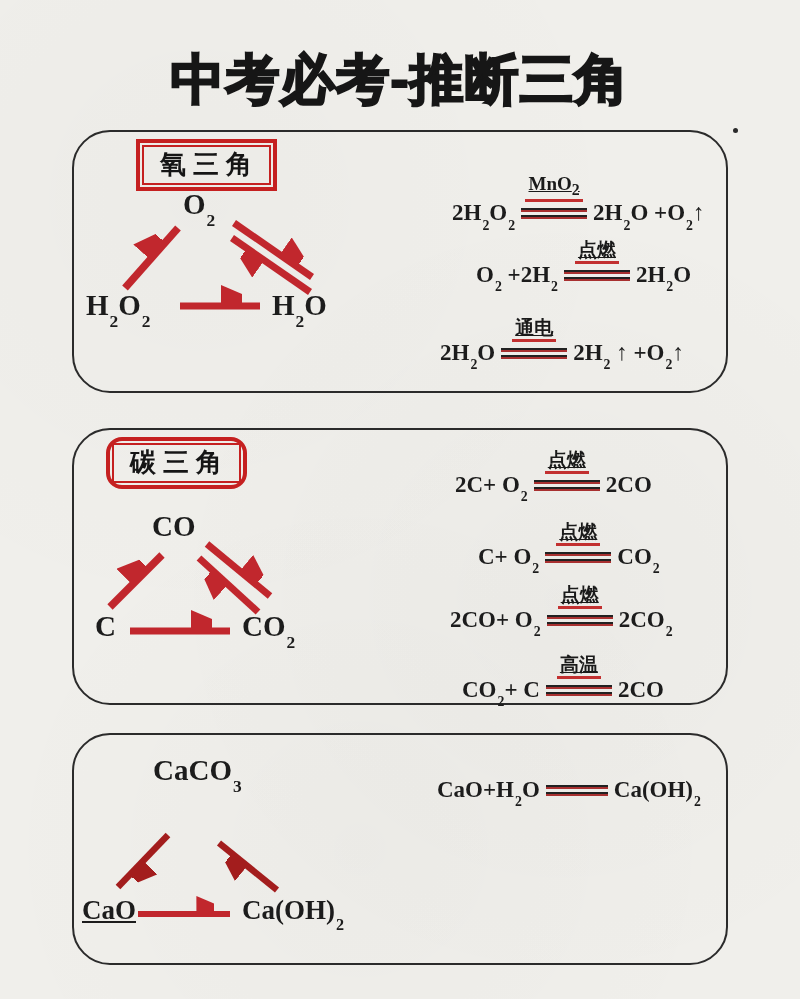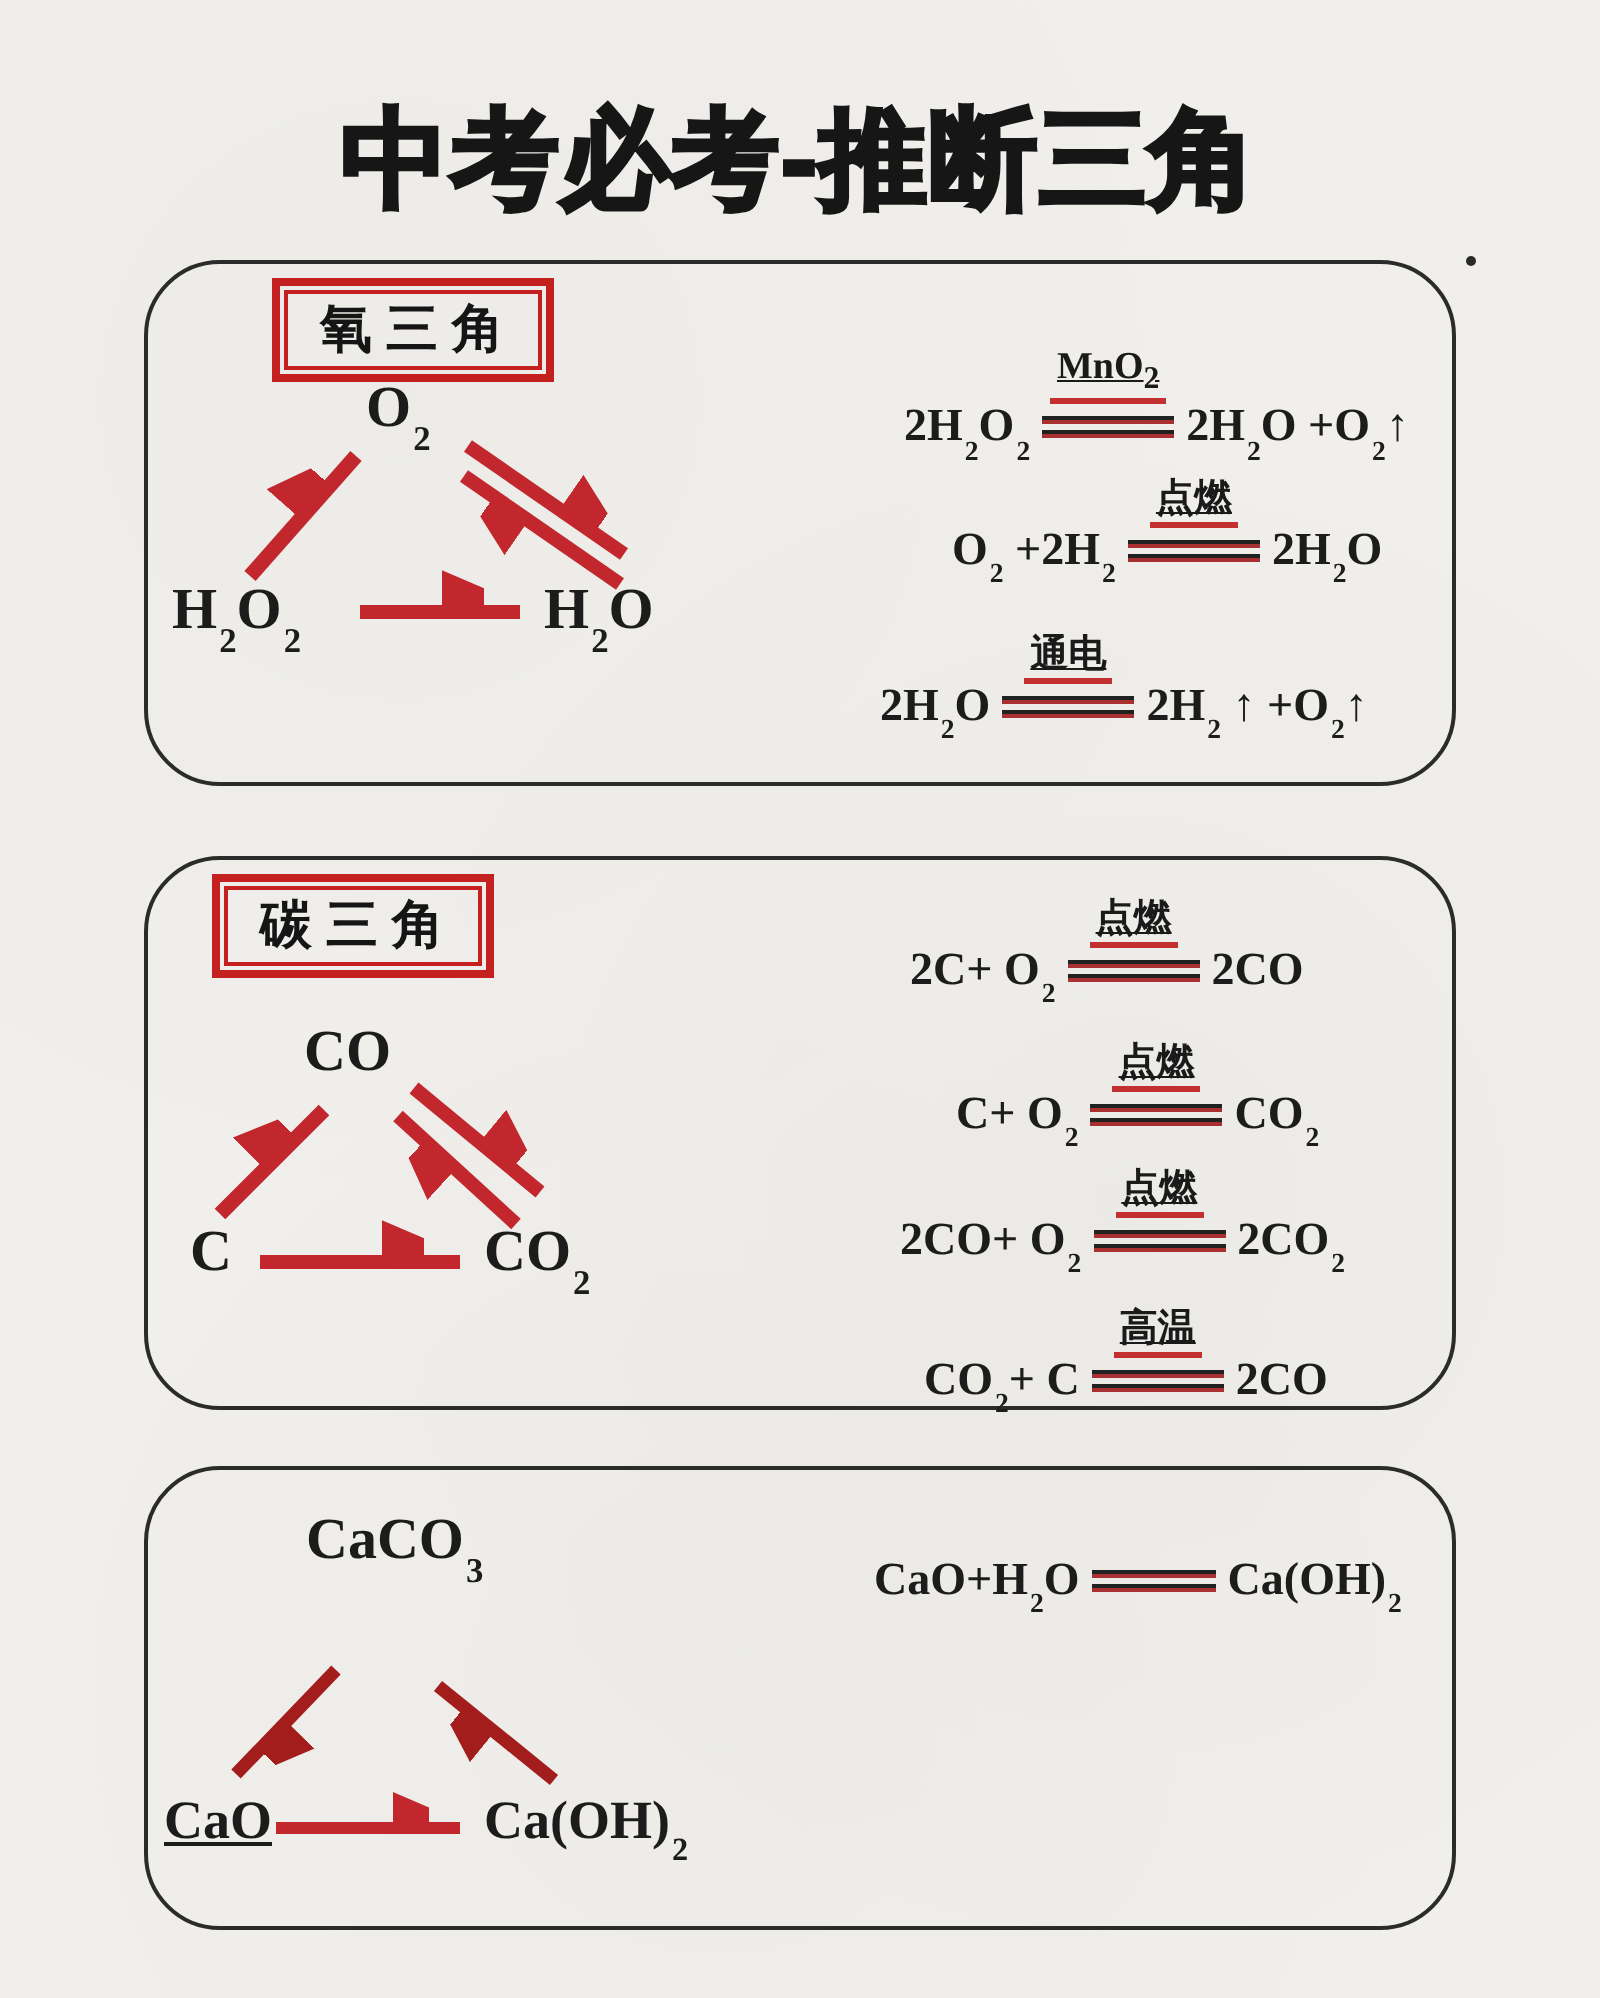--- a/index.html
+++ b/index.html
@@ -122,21 +122,21 @@
       <span class="cond">通电</span>
       <span class="bars">
           <span class="bar" style="display:block"></span>
           <span class="bar" style="display:block"></span>
         </span>
     </span>
     <span class="part formula">2H<sub>2</sub> ↑ +O<sub>2</sub>↑</span>
   </div>
 
   <div class="sec-box" style="top:428px;height:277px;"></div>
-  <div class="sec-label" style="left:106px;top:437px;">
+  <div class="sec-label" style="left:106px;top:437px;border-radius:16px;">
     <span class="inner">碳三角</span>
   </div>
 
   <svg class="tri" style="left:72px;top:428px;" width="656" height="277">
     <defs>
       <marker id="ah2" markerWidth="3" markerHeight="3" refX="5.6" refY="3" orient="auto">
         <path d="M0,0 L7,3 L0,6 Z" fill="var(--red)"></path>
       </marker>
     </defs>
     <line x1="38" y1="179" x2="90" y2="127" stroke="var(--red)" stroke-width="7.5" marker-end="url(#ah2)"></line>

